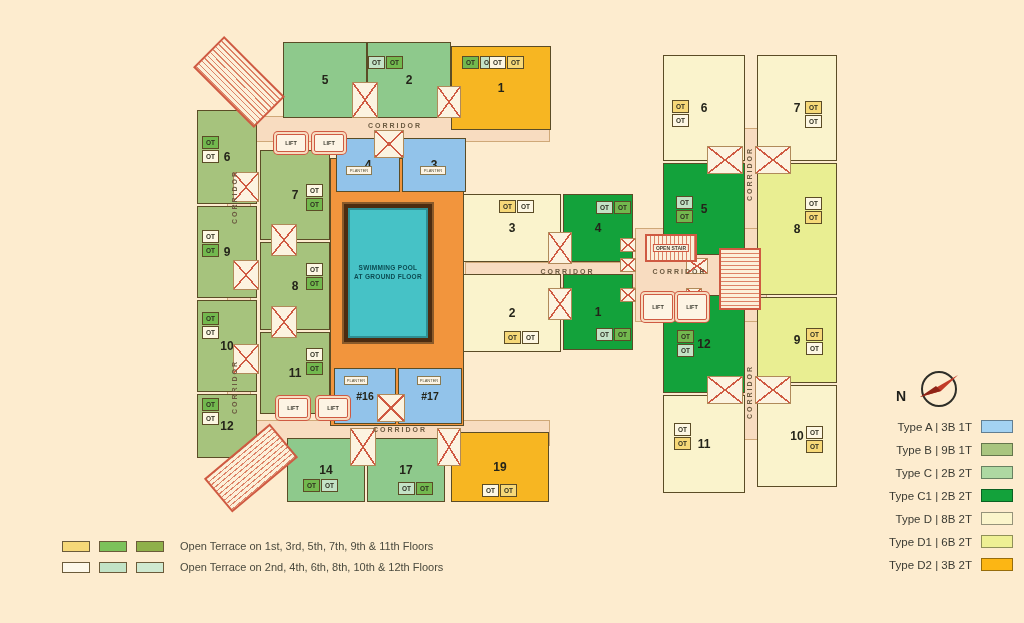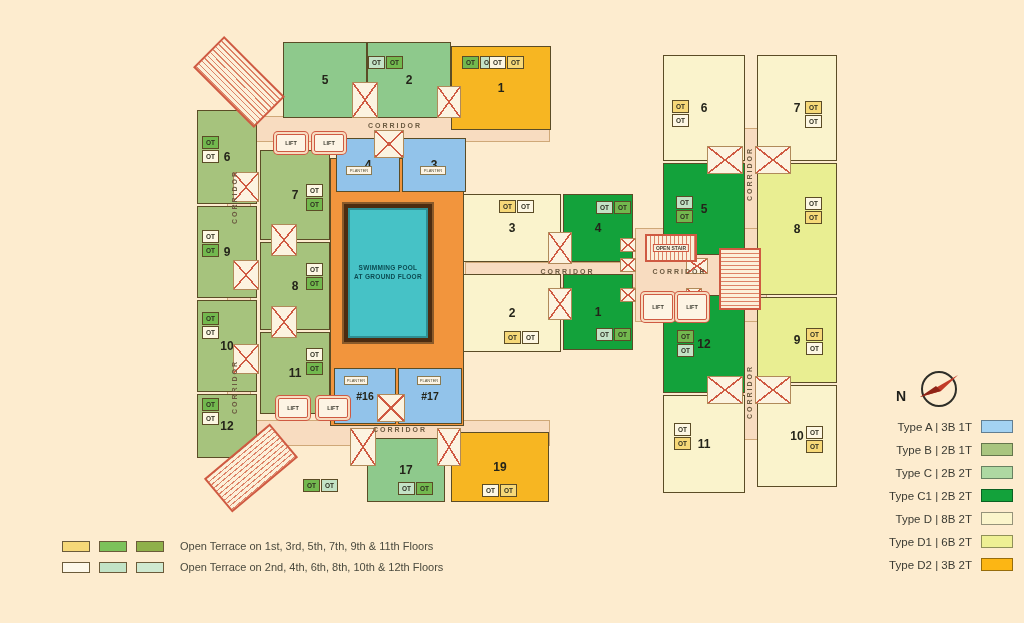--- a/index.html
+++ b/index.html
@@ -110,20 +110,23 @@
       <span class="num">12</span>
     </div>
   <div class="unit type-b" style="left:260px;top:150px;width:70px;height:90px;">
       <span class="num">7</span>
     </div>
   <div class="unit type-b" style="left:260px;top:242px;width:70px;height:88px;">
       <span class="num">8</span>
     </div>
   <div class="unit type-b" style="left:260px;top:332px;width:70px;height:82px;">
       <span class="num">11</span>
+    </div>
+  <div class="unit type-c" style="left:287px;top:438px;width:78px;height:64px;">
+      <span class="num">14</span>
     </div>
   <div class="unit type-c" style="left:367px;top:438px;width:78px;height:64px;text-align:center;">
       <span class="num">17</span>
     </div>
   <div class="unit type-d2" style="left:451px;top:432px;width:98px;height:70px;">
       <span class="num">19</span>
     </div>
   <div class="unit type-a" style="left:334px;top:368px;width:62px;height:56px;">
       <span class="num" style="font-size:10.5px;">#16</span>
     </div>
@@ -349,21 +352,21 @@
       <polygon points="24,31 45,25 40,20" fill="#8f2417"></polygon>
     </svg>
   </div>
 
   <div class="type-legend">
     <div class="type-row">
       <span class="tl-label">Type A | 3B 1T</span>
       <span class="tl-swatch" style="background-color: rgb(163, 210, 242);"></span>
     </div>
     <div class="type-row">
-      <span class="tl-label">Type B | 2B 1T</span>
+      <span class="tl-label">Type B | 9B 1T</span>
       <span class="tl-swatch" style="background-color: rgb(169, 197, 127);"></span>
     </div>
     <div class="type-row">
       <span class="tl-label">Type C | 2B 2T</span>
       <span class="tl-swatch" style="background-color: rgb(174, 216, 162);"></span>
     </div>
     <div class="type-row">
       <span class="tl-label">Type C1 | 2B 2T</span>
       <span class="tl-swatch" style="background-color: rgb(19, 162, 59);"></span>
     </div>

